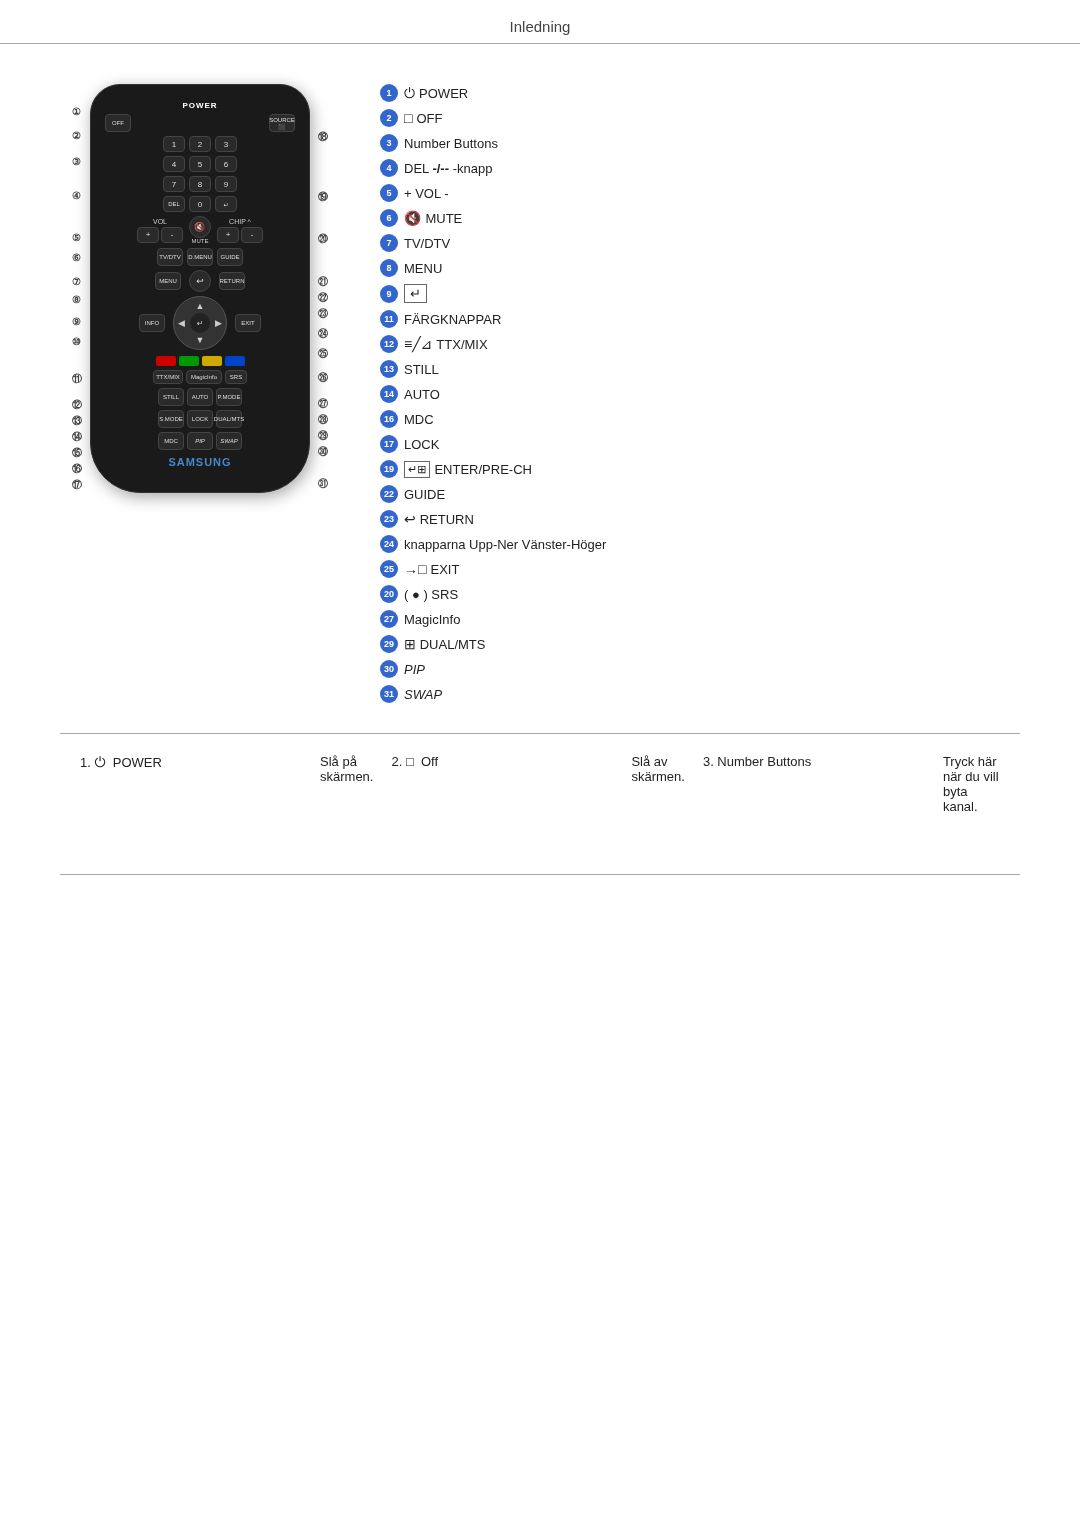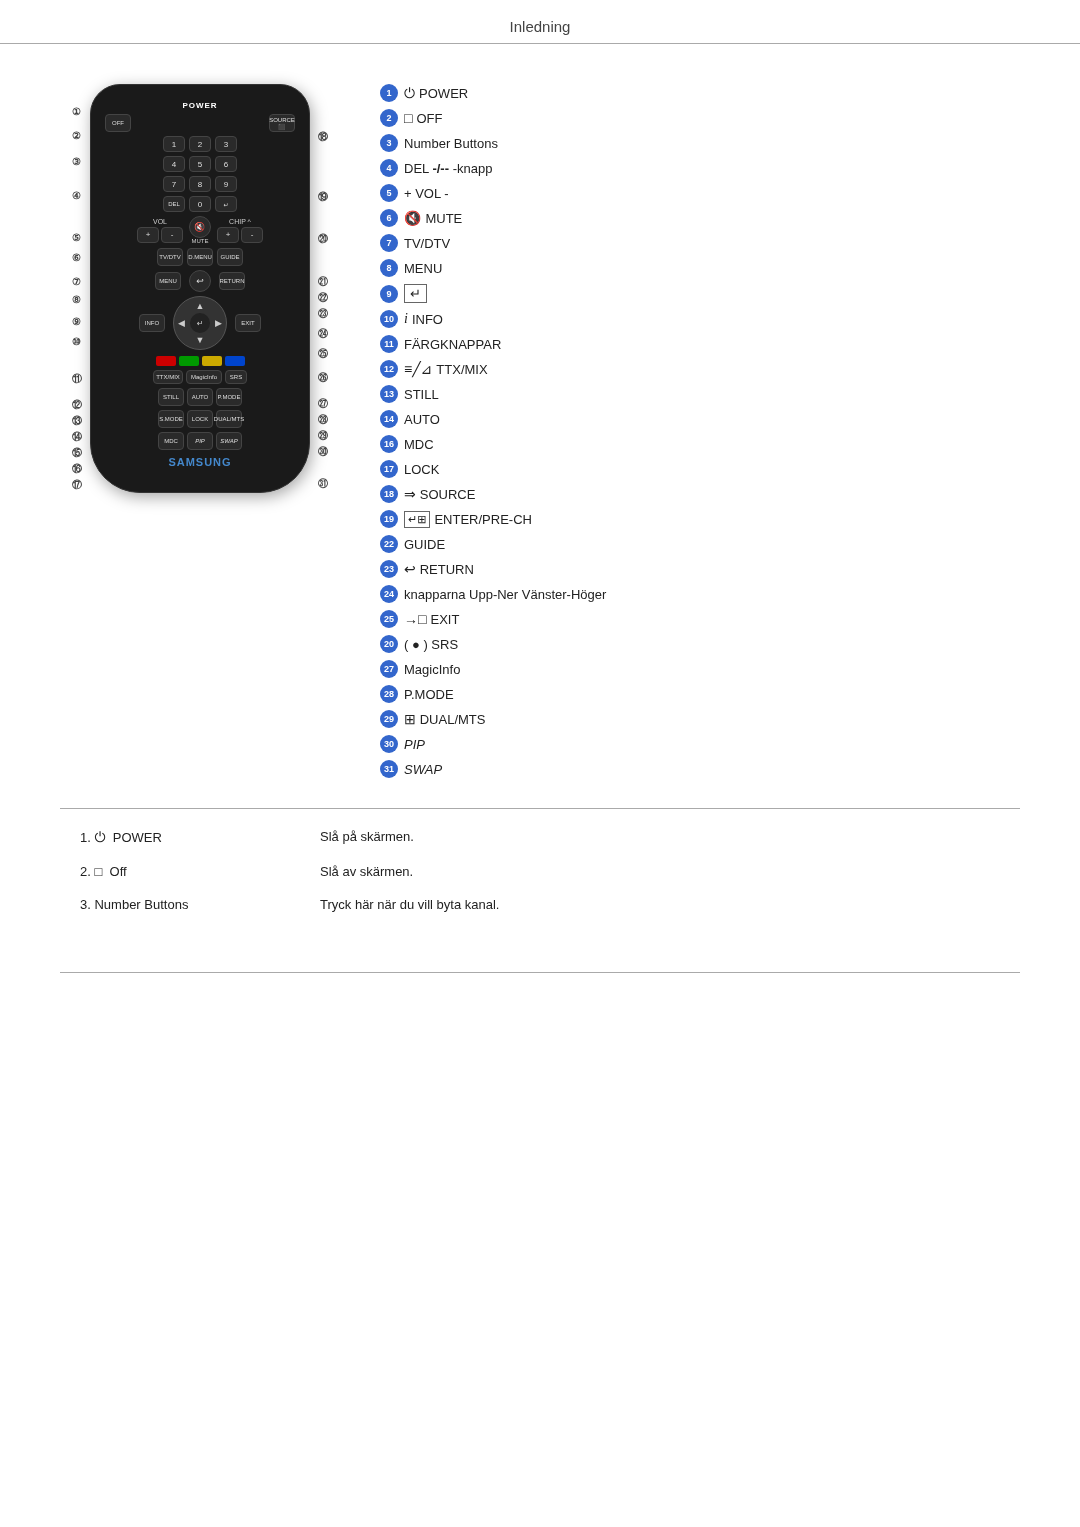--- a/index.html
+++ b/index.html
@@ -139,21 +139,21 @@
       margin-right: 4px;
     }
     .section-divider {
       border: none;
       border-top: 1px solid #aaa;
       margin: 30px 60px 20px 60px;
     }
     .desc-section {
       padding: 0 80px;
       display: flex;
-      flex-direction: column;
+      flex-direction: row;
       gap: 18px;
     }
     .desc-item {
       display: flex;
       flex-direction: row;
       gap: 20px;
       font-size: 13px;
     }
     .desc-label {
       min-width: 220px;
@@ -376,25 +376,20 @@
     </div>
     <div class="legend-item">
       <span class="number-badge badge-blue">8</span>
       <span>MENU</span>
     </div>
     <div class="legend-item">
       <span class="number-badge badge-blue">9</span>
       <span style="border:1px solid #666; padding:1px 5px; font-size:13px; margin-right:4px;">↵</span>
     </div>
     <div class="legend-item">
-      <span class="number-badge badge-blue">10</span>
-      <span class="legend-icon" style="font-style:italic; font-family:serif;">i</span>
-      <span>INFO</span>
-    </div>
-    <div class="legend-item">
       <span class="number-badge badge-blue">11</span>
       <span>FÄRGKNAPPAR</span>
     </div>
     <div class="legend-item">
       <span class="number-badge badge-blue">12</span>
       <span class="legend-icon">≡╱⊿</span>
       <span>TTX/MIX</span>
     </div>
     <div class="legend-item">
       <span class="number-badge badge-blue">13</span>
@@ -406,25 +401,20 @@
     </div>
     <div class="legend-item">
       <span class="number-badge badge-blue">16</span>
       <span>MDC</span>
     </div>
     <div class="legend-item">
       <span class="number-badge badge-blue">17</span>
       <span>LOCK</span>
     </div>
     <div class="legend-item">
-      <span class="number-badge badge-blue">18</span>
-      <span class="legend-icon">⇒</span>
-      <span>SOURCE</span>
-    </div>
-    <div class="legend-item">
       <span class="number-badge badge-blue">19</span>
       <span style="border:1px solid #666; padding:1px 3px; font-size:11px; margin-right:4px; display:inline-flex; align-items:center;">↵⊞</span>
       <span>ENTER/PRE-CH</span>
     </div>
     <div class="legend-item">
       <span class="number-badge badge-blue">22</span>
       <span>GUIDE</span>
     </div>
     <div class="legend-item">
       <span class="number-badge badge-blue">23</span>
@@ -440,24 +430,20 @@
       <span class="legend-icon">→□</span>
       <span>EXIT</span>
     </div>
     <div class="legend-item">
       <span class="number-badge badge-blue">20</span>
       <span>( ● ) SRS</span>
     </div>
     <div class="legend-item">
       <span class="number-badge badge-blue">27</span>
       <span>MagicInfo</span>
-    </div>
-    <div class="legend-item">
-      <span class="number-badge badge-blue">28</span>
-      <span>P.MODE</span>
     </div>
     <div class="legend-item">
       <span class="number-badge badge-blue">29</span>
       <span class="legend-icon">⊞</span>
       <span>DUAL/MTS</span>
     </div>
     <div class="legend-item">
       <span class="number-badge badge-blue">30</span>
       <span style="font-style:italic;">PIP</span>
     </div>

